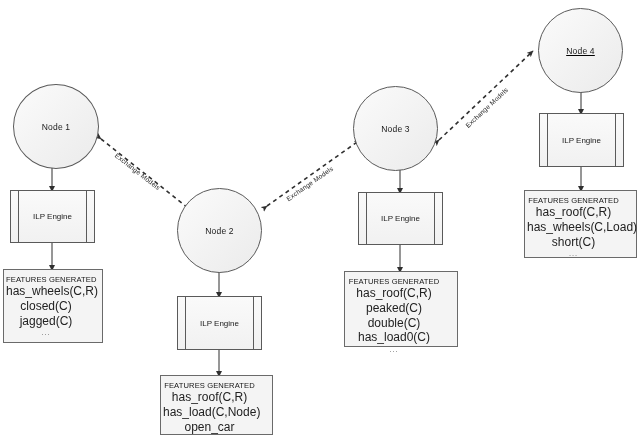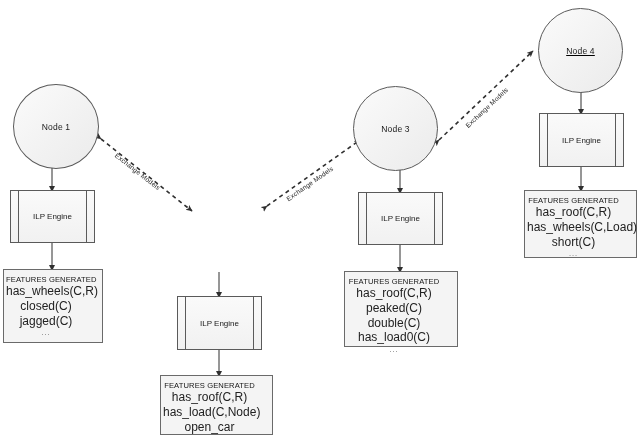--- a/index.html
+++ b/index.html
@@ -150,20 +150,23 @@
   <div class="arrowhead-down" style="left:215.5px; top:371px;"></div>
   <div class="arrowhead-down" style="left:396.5px; top:188px;"></div>
   <div class="arrowhead-down" style="left:396.5px; top:267px;"></div>
   <div class="arrowhead-down" style="left:577.5px; top:109px;"></div>
   <div class="arrowhead-down" style="left:577.5px; top:186px;"></div>
 
   <div class="node" style="left:13px; top:84px; width:86px; height:85px;">
     <span class="node-label">Node 1</span>
   </div>
 
+  <div class="node" style="left:177px; top:188px; width:85px; height:85px;">
+    <span class="node-label">Node 2</span>
+  </div>
 
   <div class="node" style="left:353px; top:86px; width:85px; height:85px;">
     <span class="node-label">Node 3</span>
   </div>
 
   <div class="node" style="left:538px; top:8px; width:85px; height:85px;text-decoration:underline;">
     <span class="node-label">Node 4</span>
   </div>
 
   <div class="ilp" style="left:10px; top:190px; width:85px; height:53px;">

